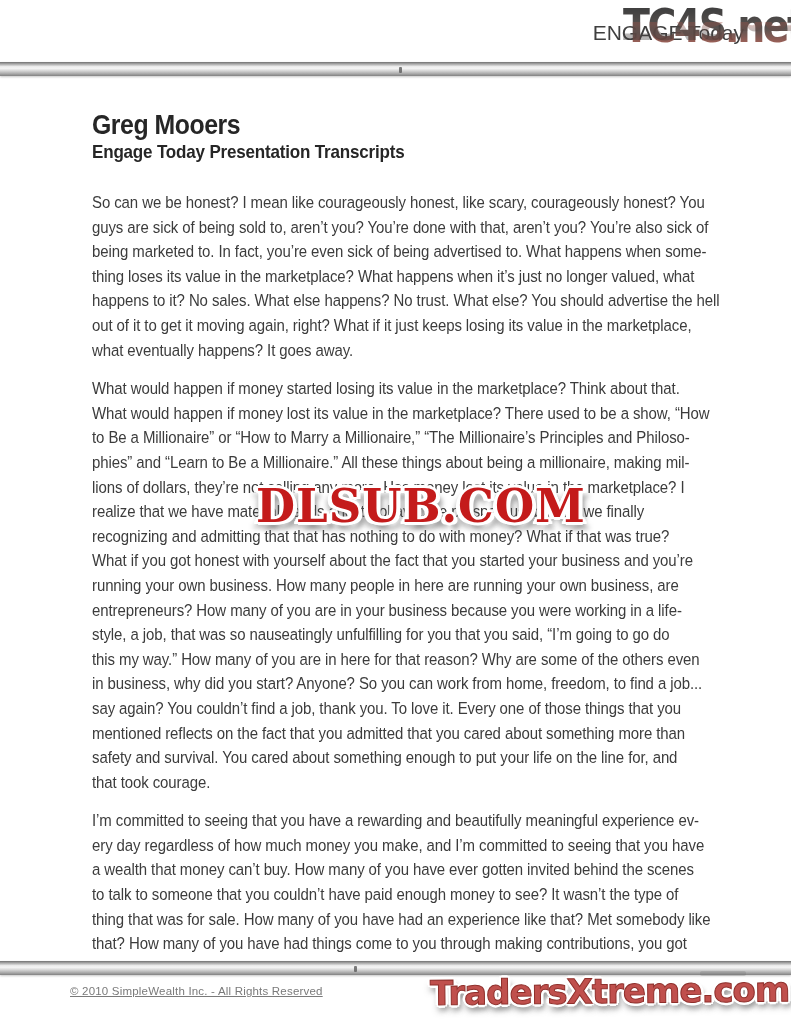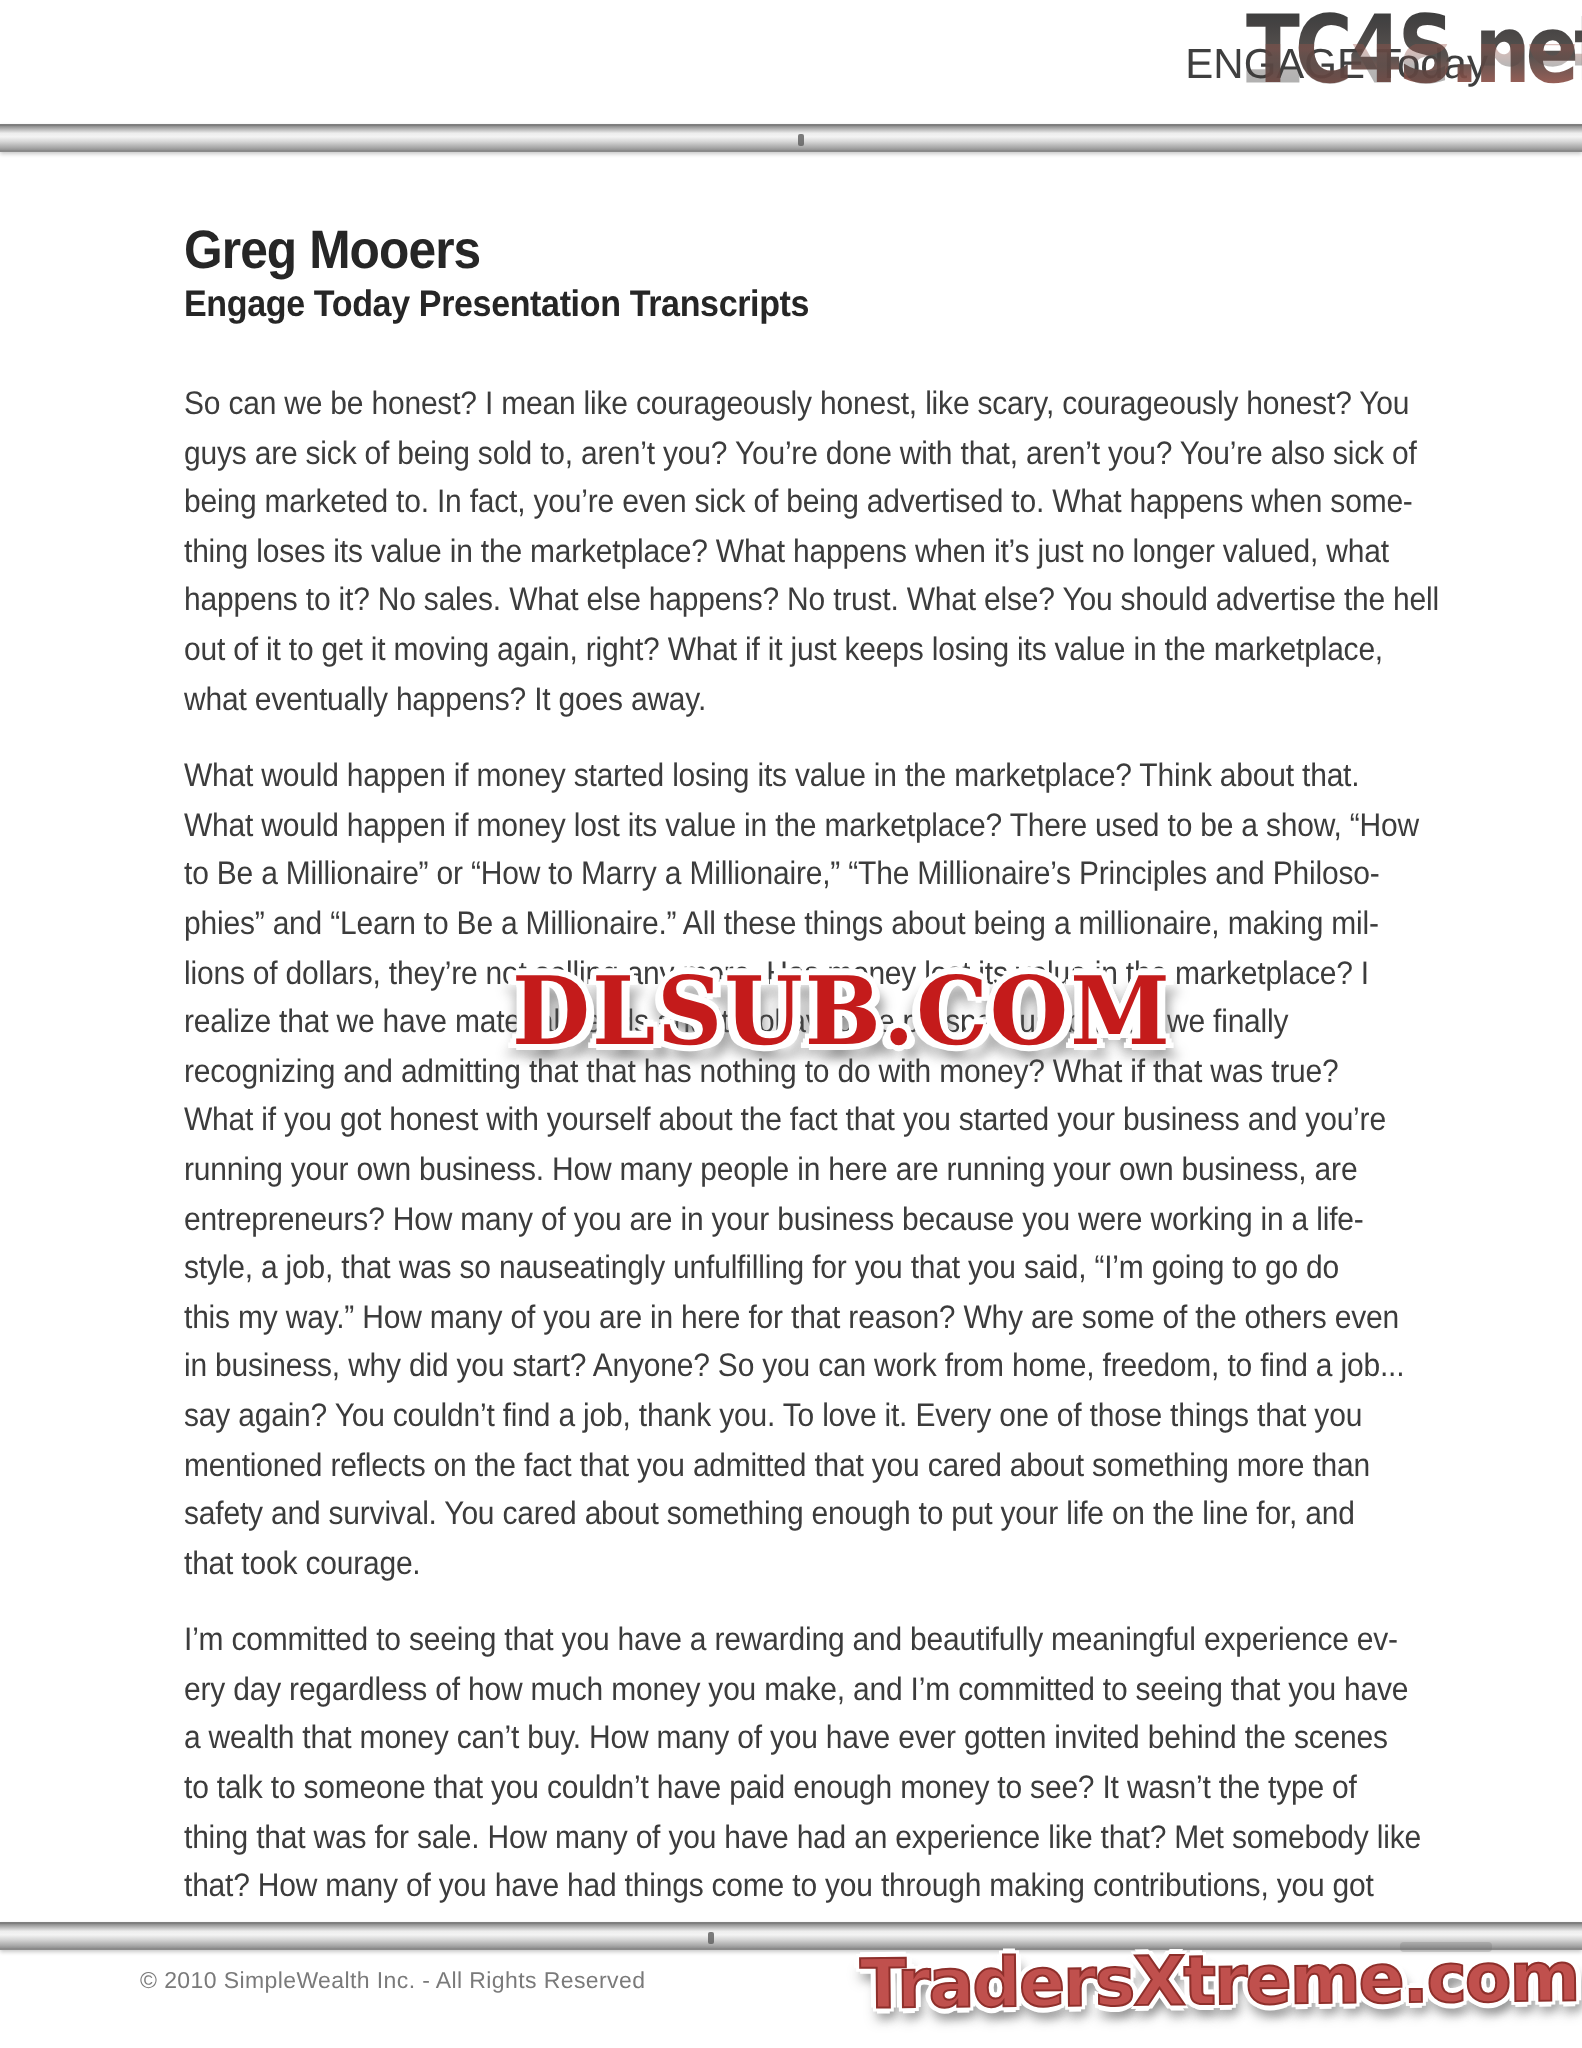--- a/index.html
+++ b/index.html
@@ -72,21 +72,21 @@
     text-shadow:
       -3px 0 0 #fff, 3px 0 0 #fff, 0 -3px 0 #fff, 0 3px 0 #fff,
       -2px -2px 0 #fff, 2px -2px 0 #fff, -2px 2px 0 #fff, 2px 2px 0 #fff,
       -4px 2px 0 #fff, 4px 2px 0 #fff,
       6px 7px 5px rgba(90,90,90,.55), -5px 6px 5px rgba(90,90,90,.4);
   }
 
   
   .copyright {
     position:absolute; left:70px; top:985px;
-    font-size:11.5px; color:#7a7a7a; letter-spacing:.2px;
+    font-size:11.5px; color:#7a7a7a; letter-spacing:.2px;text-decoration:underline;
   }
   .tradersxtreme {
     position:absolute; right:2px; top:971px;
     font-family:"DejaVu Sans",sans-serif; font-weight:bold;
     font-size:34px; letter-spacing:-1px; color:#c0504d;
     -webkit-text-stroke:1px #8e2f2b;
     transform:rotate(-.6deg);
     text-shadow:
       -3px 0 0 #fff, 3px 0 0 #fff, 0 -3px 0 #fff, 0 3px 0 #fff,
       -2px -2px 0 #fff, 2px -2px 0 #fff, -2px 2px 0 #fff, 2px 2px 0 #fff,

